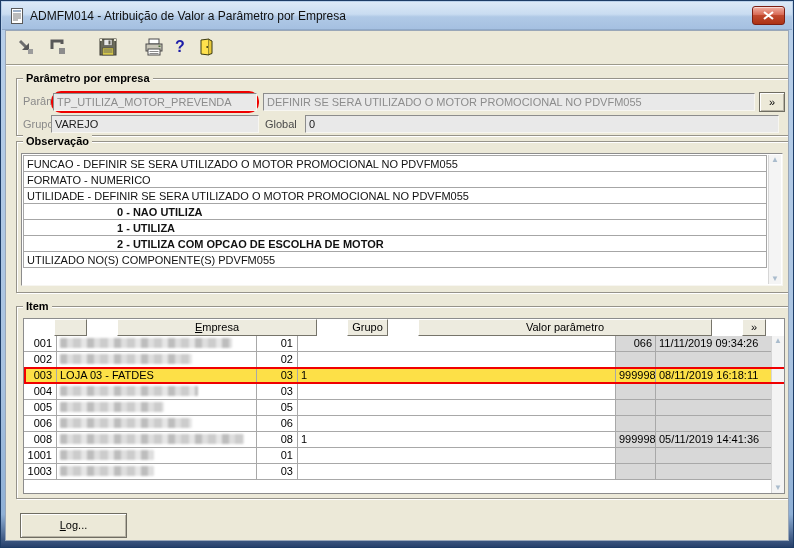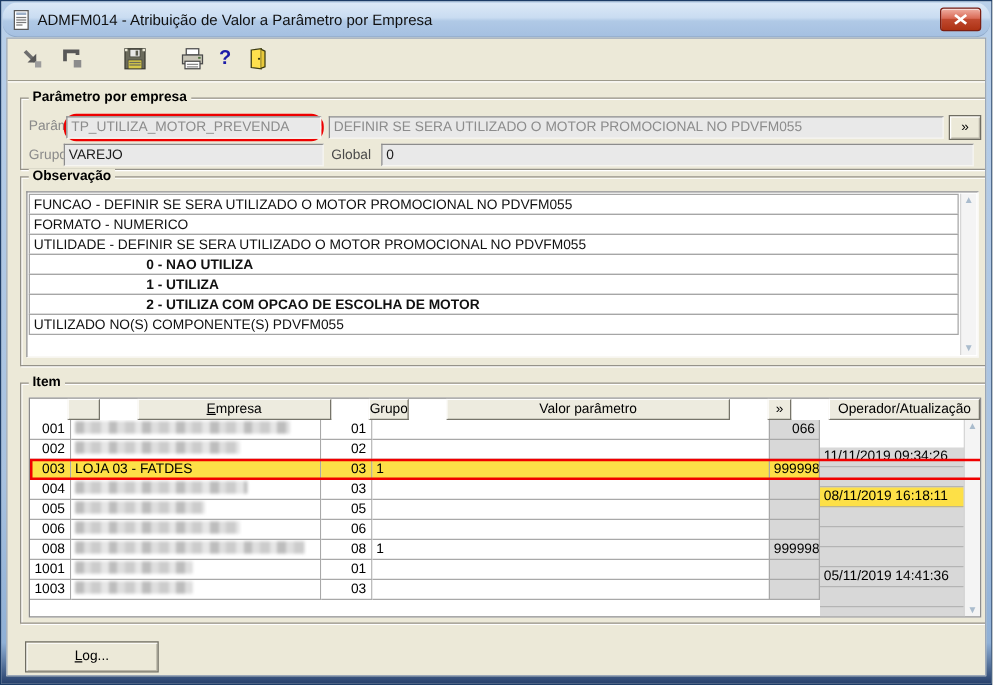--- a/index.html
+++ b/index.html
@@ -8,21 +8,20 @@
   .window {
     position:relative; width:794px; height:548px;
     background:linear-gradient(#b9d0ea 0%, #a8c2e0 70%, #8fb0d6 94%, #27406b 100%);
     border:1px solid #1d3c66;
   }
   .titlebar {
     position:absolute; top:1px; left:1px; right:1px; height:28px;
     background:linear-gradient(#dcE9f7 0%, #c9dcf1 45%, #b0c9e6 55%, #a5c0e1 100%);
     display:flex; align-items:center; padding:0 7px;
     border-bottom:1px solid #8fa9c9;
-    border-radius:12px;
   }
   .title-icon { width:16px; height:16px; margin-right:5px; flex:0 0 auto; }
   .title-text { font-size:12px; color:#101010; white-space:nowrap; }
   .close-btn {
     margin-left:auto; width:33px; height:19px; border-radius:3px;
     border:1px solid #7c1e12;
     background:linear-gradient(#f0b0a4 0%, #d96a55 45%, #c0492f 50%, #ad3214 100%);
     box-shadow:inset 0 1px 0 rgba(255,255,255,.55);
     display:flex; align-items:center; justify-content:center; cursor:pointer;
   }
@@ -107,21 +106,21 @@
 
   .trow { display:flex; height:16px; position:relative; }
   .tcell {
     font-size:11px; height:16px; line-height:15px; padding:0 3px;
     border-right:1px solid #a8a8a8; border-bottom:1px solid #a8a8a8;
     background:#fff; overflow:hidden; white-space:nowrap; color:#000;
   }
   .tcell.num { text-align:right; padding-right:4px; }
   .tcell.gru { text-align:right; padding-right:4px; }
   .tcell.opr { text-align:right; background:#d8d8d8; }
-  .tcell.dat { background:#d8d8d8;margin-top:22px; }
+  .tcell.dat { background:#d8d8d8; }
   .trow.hl .tcell { background:#fde047; }
   .trow.hl::after {
     content:""; position:absolute; left:0; right:-14px; top:-1px; bottom:0;
     border:2px solid #f00000; pointer-events:none; z-index:3;
   }
   .item-scroll { top:17px; bottom:0; right:0; }
 
   .redact {
     display:inline-block; height:10px; vertical-align:middle; margin-top:-2px;
     background:repeating-linear-gradient(90deg,#bdbdbd 0 7px,#dedede 7px 13px,#cccccc 13px 21px,#e6e6e6 21px 27px);
@@ -243,21 +242,20 @@
 
     <div class="groupbox" id="grp-item">
       <span class="legend">Item</span>
       <div class="item-table">
         <div class="thead">
           <div class="hcell c-num"></div>
           <div class="hcell c-emp uf">Empresa</div>
           <div class="hcell c-gru">Grupo</div>
           <div class="hcell c-valh">Valor parâmetro</div>
           <div class="hcell c-btn">»</div>
-          <div class="hcell c-opd">Operador/Atualização</div>
         </div>
         <div id="item-body">
             <div class="trow">
               <div class="tcell num c-num">001</div>
               <div class="tcell c-emp"><span class="redact" style="width: 172px;"></span></div>
               <div class="tcell gru c-gru">01</div>
               <div class="tcell c-valb"></div>
               <div class="tcell opr c-opr">066</div>
               <div class="tcell dat c-dat">11/11/2019 09:34:26</div>
             </div>

